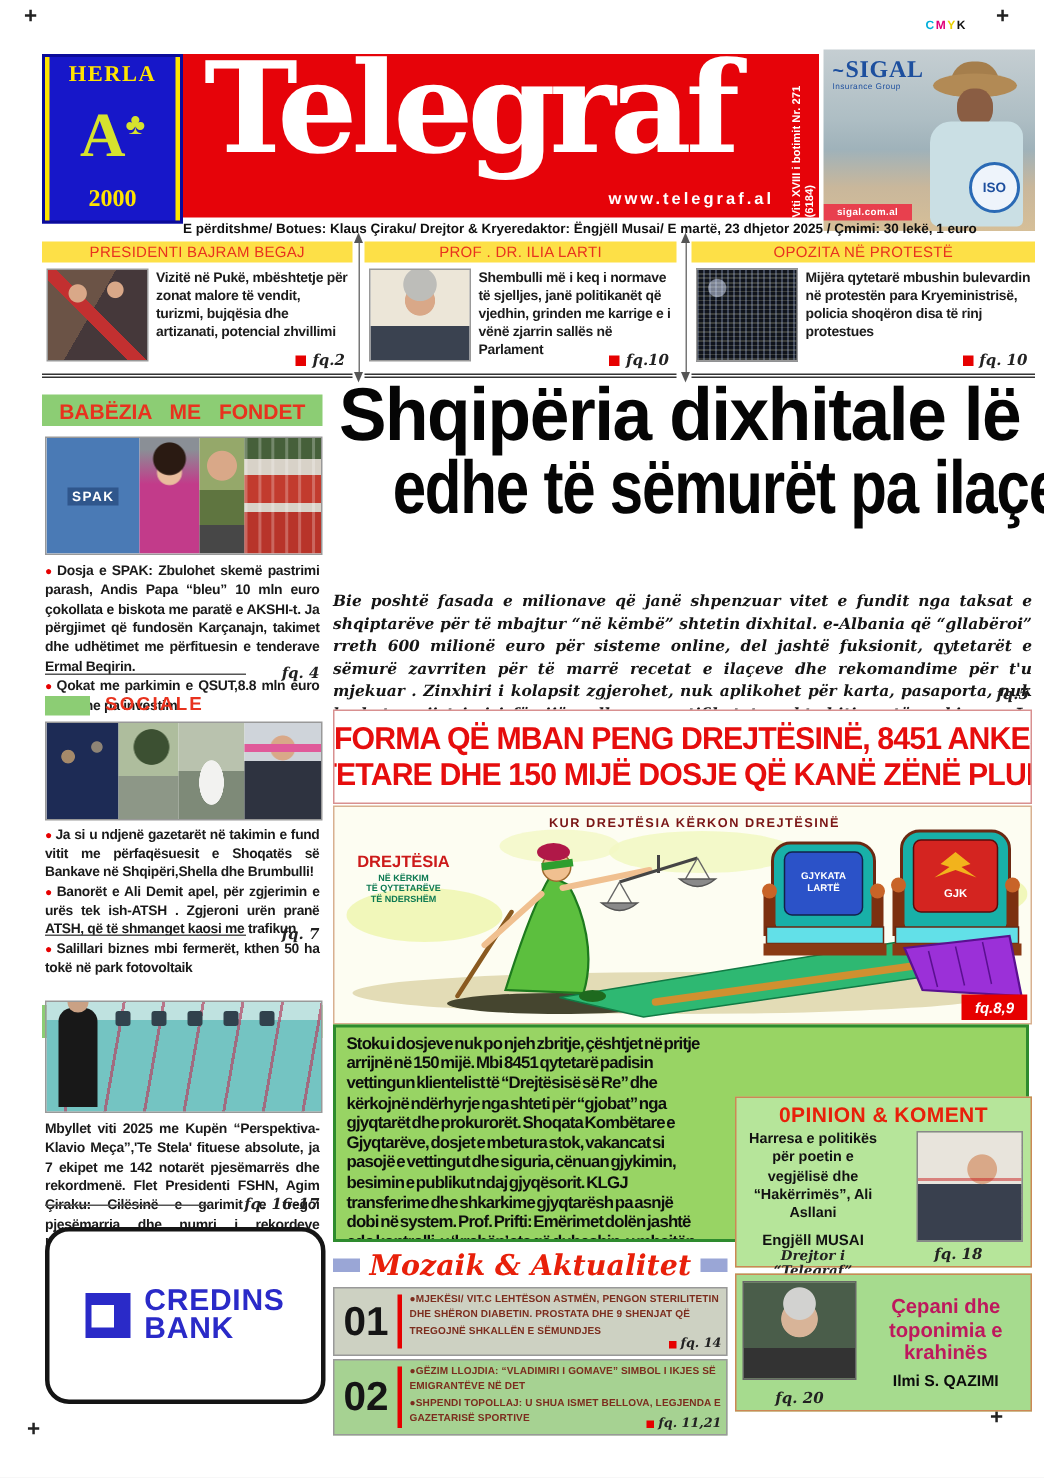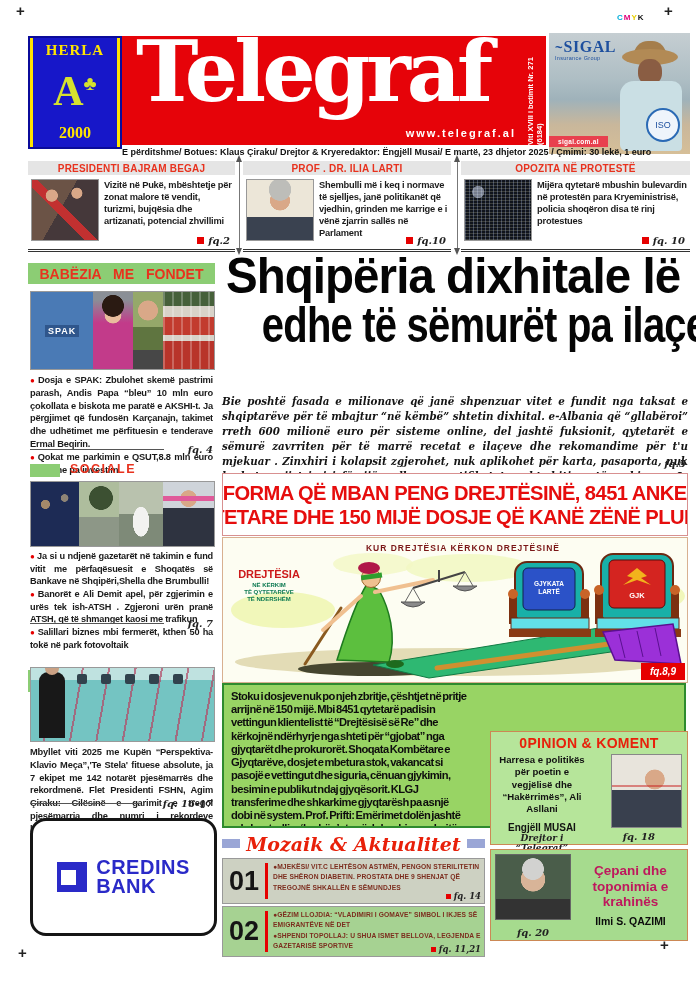--- a/index.html
+++ b/index.html
@@ -36,31 +36,31 @@
   .sigal-head{position:absolute;left:24px;top:12px;width:24px;height:26px;background:#8a5d43;border-radius:45%;}
   .sigal-body{position:absolute;left:6px;top:34px;width:62px;height:70px;background:#cadfe4;border-radius:14px 10px 4px 6px;}
   .sigal-logo{position:absolute;left:6px;top:6px;color:#1d4f9e;line-height:1;}
   .sigal-logo .brand{font-family:"Liberation Serif",serif;font-weight:bold;font-size:16px;letter-spacing:0.5px;}
   .sigal-logo .swan{font-size:13px;font-weight:bold;margin-right:1px;}
   .sigal-logo .sub{display:block;font-size:5.5px;margin-top:1px;letter-spacing:0.3px;}
   .sigal-lines{position:absolute;left:5px;top:50px;}
   .sigal-lines span{display:block;width:max-content;background:rgba(46,96,148,0.82);color:#fff;
                     font-weight:bold;font-size:10.5px;padding:1px 3px;margin-bottom:1px;letter-spacing:0.2px;}
   .sigal-iso{position:absolute;right:10px;bottom:12px;width:30px;height:30px;border-radius:50%;
-             background:#eef4fb;border:2px solid #2a6ab5;color:#1d4f9e;font-size:9px;font-weight:normal;
+             background:#eef4fb;border:2px solid #2a6ab5;color:#1d4f9e;font-size:9px;font-weight:bold;
              display:flex;align-items:center;justify-content:center;}
   .sigal-url{position:absolute;left:0;bottom:7px;background:#e8404e;color:#fff;font-size:6.5px;
              font-weight:bold;padding:2px 9px;letter-spacing:0.3px;}
 
   .byline{left:122px;top:147px;width:570px;font-size:9px;font-weight:bold;color:#101010;white-space:nowrap;}
 
   
   .story{top:161px;height:88px;border-bottom:3px double #333;}
-  .story .bar{height:14px;background:#e5e5e5;display:flex;align-items:center;justify-content:center;
-              color:#e8321e;font-weight:bold;font-size:10px;letter-spacing:0.2px;}
+  .story .bar{height:14px;background:#fde047;display:flex;align-items:center;justify-content:center;
+              color:#e8321e;font-weight:normal;font-size:10px;letter-spacing:0.2px;}
   .story .body{display:flex;gap:5px;padding:4px 2px 0 3px;}
   .story .txt{font-size:9.3px;font-weight:bold;color:#1c1c1c;line-height:1.3;letter-spacing:-0.2px;}
   .story .pg{position:absolute;bottom:3px;right:5px;display:flex;align-items:center;gap:4px;}
   .photo{flex:none;width:66px;height:60px;border:1px solid #999;}
   .redsq{width:7px;height:7px;background:#e60000;display:inline-block;}
   .pgnum{font-family:"DejaVu Serif",serif;font-style:italic;font-weight:bold;font-size:10px;color:#222;}
   .vsep{top:159px;width:1px;height:92px;background:#777;}
   .vsep::before{content:"";position:absolute;top:-4px;left:-3px;border-left:3.5px solid transparent;
                 border-right:3.5px solid transparent;border-bottom:7px solid #555;}
   .vsep::after{content:"";position:absolute;bottom:-4px;left:-3px;border-left:3.5px solid transparent;

